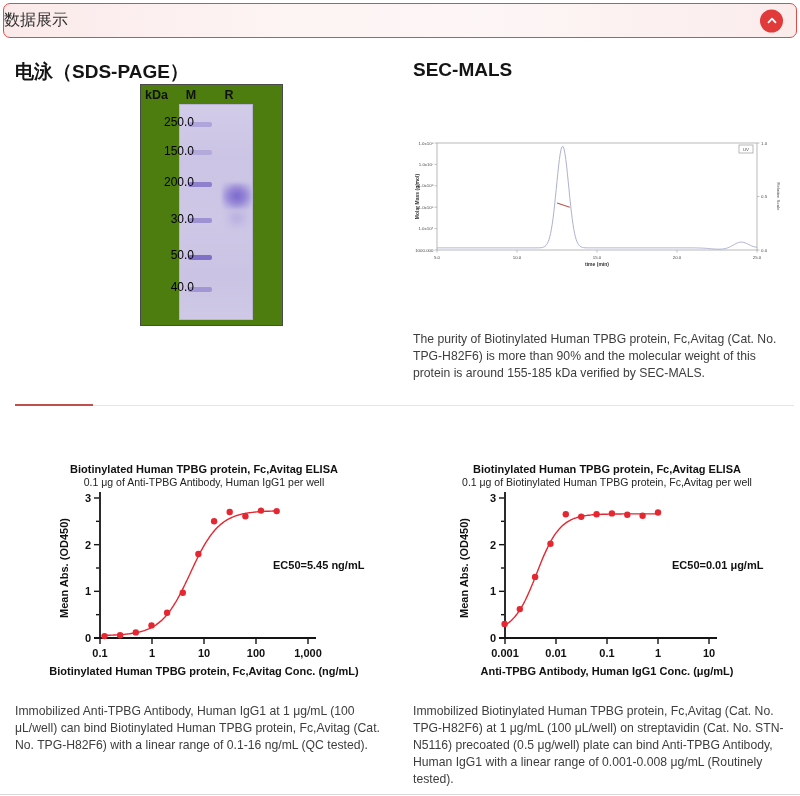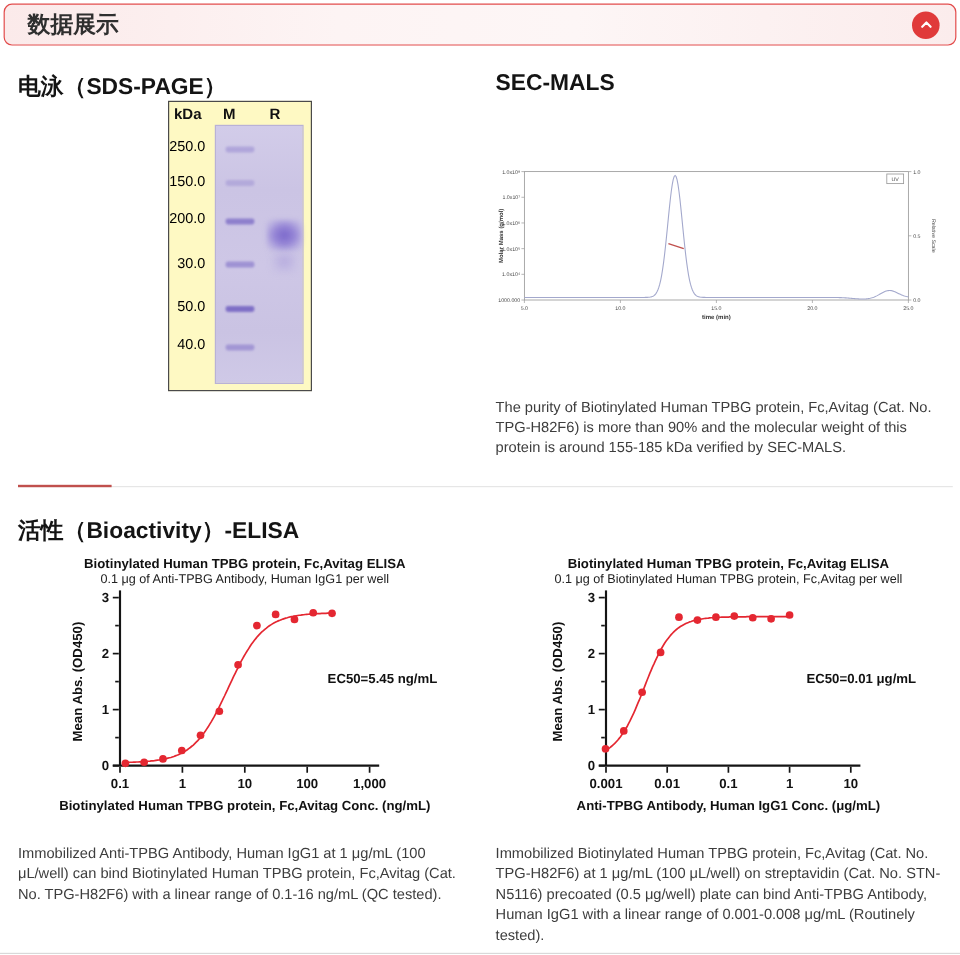--- a/index.html
+++ b/index.html
@@ -10,33 +10,33 @@
   }
   .page { position:relative; width:800px; height:796px; background:#fff; }
 
   
   .header-bar {
     position:absolute; left:3px; top:3px; width:794px; height:35px;
     border:1.5px solid #e24a4a; border-radius:7px;
     background:linear-gradient(90deg,#fbeaea 0%,#fdf4f4 35%,#fdf6f6 60%,#fbecec 100%);
     display:flex; align-items:center; cursor:pointer;
   }
-  .header-title { font-size:19px; font-weight:700; color:#2f2f2f; margin-left:19px; }
+  .header-title { font-size:16px; font-weight:400; color:#2f2f2f; }
   .collapse-btn {
     position:absolute; right:13px; top:50%; transform:translateY(-50%);
     width:23px; height:23px; border-radius:50%; background:#e03a3a; border:none;
     display:flex; align-items:center; justify-content:center; cursor:pointer; padding:0;
   }
 
   h3.sec-title { position:absolute; font-size:19px; font-weight:700; color:#141414; }
 
   
   .gel-box {
-    position:absolute; left:140px; top:84px; width:120px; height:242px;
-    background:#fef9c3; border:1px solid #4a4a4a;
+    position:absolute; left:140px; top:84px; width:143px; height:242px;
+    background:#4d7c0f; border:1px solid #4a4a4a;
   }
   .gel-head { position:absolute; font-size:12.5px; font-weight:700; color:#111; text-align:center; }
   .gel-strip {
     position:absolute; left:38px; top:19px; width:74px; height:216px;
     background:linear-gradient(180deg,#d2cce9 0%,#cbc4e4 25%,#cec7e6 55%,#cac3e3 80%,#cfc9e7 100%);
     border:1px solid #b9b2d6;
   }
   .gel-mlabel {
     position:absolute; width:34px; right:88px; text-align:right;
     font-size:12px; font-weight:400; color:#000;
@@ -164,21 +164,20 @@
       <text x="333" y="14.8" text-anchor="middle" class="stext">UV</text>
       <path d="M24.00 111.86L24.80 111.86L25.60 111.86L26.40 111.86L27.20 111.86L28.00 111.86L28.80 111.86L29.60 111.86L30.40 111.86L31.20 111.86L32.00 111.86L32.80 111.86L33.60 111.86L34.40 111.86L35.20 111.86L36.00 111.86L36.80 111.86L37.60 111.86L38.40 111.86L39.20 111.86L40.00 111.86L40.80 111.86L41.60 111.86L42.40 111.86L43.20 111.86L44.00 111.86L44.80 111.86L45.60 111.86L46.40 111.86L47.20 111.86L48.00 111.86L48.80 111.86L49.60 111.86L50.40 111.86L51.20 111.86L52.00 111.86L52.80 111.86L53.60 111.86L54.40 111.86L55.20 111.86L56.00 111.86L56.80 111.86L57.60 111.86L58.40 111.86L59.20 111.86L60.00 111.86L60.80 111.86L61.60 111.86L62.40 111.86L63.20 111.86L64.00 111.86L64.80 111.86L65.60 111.86L66.40 111.86L67.20 111.86L68.00 111.86L68.80 111.86L69.60 111.86L70.40 111.86L71.20 111.86L72.00 111.86L72.80 111.86L73.60 111.86L74.40 111.86L75.20 111.86L76.00 111.86L76.80 111.86L77.60 111.86L78.40 111.86L79.20 111.86L80.00 111.86L80.80 111.86L81.60 111.86L82.40 111.86L83.20 111.86L84.00 111.86L84.80 111.86L85.60 111.86L86.40 111.86L87.20 111.86L88.00 111.86L88.80 111.86L89.60 111.86L90.40 111.86L91.20 111.86L92.00 111.86L92.80 111.86L93.60 111.86L94.40 111.86L95.20 111.86L96.00 111.86L96.80 111.86L97.60 111.86L98.40 111.86L99.20 111.86L100.00 111.86L100.80 111.86L101.60 111.86L102.40 111.86L103.20 111.86L104.00 111.86L104.80 111.86L105.60 111.86L106.40 111.86L107.20 111.86L108.00 111.86L108.80 111.86L109.60 111.86L110.40 111.86L111.20 111.86L112.00 111.86L112.80 111.86L113.60 111.86L114.40 111.86L115.20 111.86L116.00 111.86L116.80 111.86L117.60 111.86L118.40 111.86L119.20 111.86L120.00 111.86L120.80 111.86L121.60 111.86L122.40 111.86L123.20 111.85L124.00 111.85L124.80 111.84L125.60 111.82L126.40 111.79L127.20 111.75L128.00 111.68L128.80 111.57L129.60 111.41L130.40 111.17L131.20 110.82L132.00 110.32L132.80 109.63L133.60 108.67L134.40 107.39L135.20 105.71L136.00 103.53L136.80 100.78L137.60 97.36L138.40 93.23L139.20 88.32L140.00 82.64L140.80 76.20L141.60 69.09L142.40 61.44L143.20 53.45L144.00 45.35L144.80 37.43L145.60 29.99L146.40 23.36L147.20 17.83L148.00 13.67L148.80 11.09L149.60 10.21L150.40 11.09L151.20 13.67L152.00 17.83L152.80 23.36L153.60 29.99L154.40 37.43L155.20 45.35L156.00 53.45L156.80 61.44L157.60 69.09L158.40 76.20L159.20 82.64L160.00 88.32L160.80 93.23L161.60 97.36L162.40 100.78L163.20 103.53L164.00 105.71L164.80 107.39L165.60 108.67L166.40 109.63L167.20 110.32L168.00 110.82L168.80 111.17L169.60 111.41L170.40 111.57L171.20 111.68L172.00 111.75L172.80 111.79L173.60 111.82L174.40 111.84L175.20 111.85L176.00 111.85L176.80 111.86L177.60 111.86L178.40 111.86L179.20 111.86L180.00 111.86L180.80 111.86L181.60 111.86L182.40 111.86L183.20 111.86L184.00 111.86L184.80 111.86L185.60 111.86L186.40 111.86L187.20 111.86L188.00 111.86L188.80 111.86L189.60 111.86L190.40 111.86L191.20 111.86L192.00 111.86L192.80 111.86L193.60 111.86L194.40 111.86L195.20 111.86L196.00 111.86L196.80 111.86L197.60 111.86L198.40 111.86L199.20 111.86L200.00 111.86L200.80 111.86L201.60 111.86L202.40 111.86L203.20 111.86L204.00 111.86L204.80 111.86L205.60 111.86L206.40 111.86L207.20 111.86L208.00 111.86L208.80 111.86L209.60 111.86L210.40 111.86L211.20 111.86L212.00 111.86L212.80 111.86L213.60 111.86L214.40 111.86L215.20 111.86L216.00 111.86L216.80 111.86L217.60 111.86L218.40 111.86L219.20 111.86L220.00 111.86L220.80 111.86L221.60 111.86L222.40 111.86L223.20 111.86L224.00 111.86L224.80 111.86L225.60 111.86L226.40 111.86L227.20 111.86L228.00 111.86L228.80 111.86L229.60 111.86L230.40 111.86L231.20 111.86L232.00 111.86L232.80 111.86L233.60 111.86L234.40 111.86L235.20 111.86L236.00 111.86L236.80 111.86L237.60 111.86L238.40 111.86L239.20 111.86L240.00 111.86L240.80 111.86L241.60 111.86L242.40 111.86L243.20 111.86L244.00 111.86L244.80 111.86L245.60 111.86L246.40 111.86L247.20 111.86L248.00 111.86L248.80 111.86L249.60 111.86L250.40 111.86L251.20 111.86L252.00 111.86L252.80 111.86L253.60 111.86L254.40 111.86L255.20 111.86L256.00 111.86L256.80 111.86L257.60 111.86L258.40 111.86L259.20 111.86L260.00 111.86L260.80 111.86L261.60 111.86L262.40 111.86L263.20 111.86L264.00 111.86L264.80 111.86L265.60 111.86L266.40 111.86L267.20 111.86L268.00 111.86L268.80 111.86L269.60 111.86L270.40 111.86L271.20 111.86L272.00 111.86L272.80 111.86L273.60 111.86L274.40 111.86L275.20 111.87L276.00 111.87L276.80 111.87L277.60 111.87L278.40 111.88L279.20 111.88L280.00 111.89L280.80 111.89L281.60 111.90L282.40 111.91L283.20 111.92L284.00 111.94L284.80 111.95L285.60 111.97L286.40 111.99L287.20 112.02L288.00 112.05L288.80 112.08L289.60 112.12L290.40 112.16L291.20 112.21L292.00 112.26L292.80 112.31L293.60 112.37L294.40 112.43L295.20 112.50L296.00 112.56L296.80 112.63L297.60 112.70L298.40 112.77L299.20 112.84L300.00 112.91L300.80 112.97L301.60 113.03L302.40 113.08L303.20 113.12L304.00 113.15L304.80 113.18L305.60 113.19L306.40 113.18L307.20 113.16L308.00 113.12L308.80 113.06L309.60 112.98L310.40 112.88L311.20 112.75L312.00 112.59L312.80 112.40L313.60 112.18L314.40 111.92L315.20 111.63L316.00 111.31L316.80 110.95L317.60 110.56L318.40 110.14L319.20 109.71L320.00 109.26L320.80 108.80L321.60 108.35L322.40 107.91L323.20 107.49L324.00 107.12L324.80 106.79L325.60 106.51L326.40 106.31L327.20 106.17L328.00 106.11L328.80 106.12L329.60 106.21L330.40 106.37L331.20 106.59L332.00 106.87L332.80 107.19L333.60 107.54L334.40 107.92L335.20 108.31L336.00 108.70L336.80 109.08L337.60 109.45L338.40 109.79L339.20 110.11L340.00 110.40L340.80 110.65L341.60 110.87L342.40 111.07L343.20 111.23L344.00 111.36" class="suv" stroke="#a3a8cc"></path>
       <line x1="144" y1="66.92" x2="156.8" y2="71.19999999999999" class="smass"></line>
     </svg>
 
   <p class="caption" style="left:413px;top:331px;width:377px;">The purity of Biotinylated Human TPBG protein, Fc,Avitag (Cat. No. TPG-H82F6) is more than 90% and the molecular weight of this protein is around 155-185 kDa verified by SEC-MALS.</p>
 
   <div class="divider-gray"></div>
   <div class="divider-red"></div>
 
-  <h3 class="sec-title" style="left:15px;top:429px;">活性（Bioactivity）-ELISA</h3>
 
   <svg id="elisaL" style="left:57px;top:458px;" width="350" height="235" viewBox="0 0 350 235">
       <text x="147" y="15" text-anchor="middle" class="ct">Biotinylated Human TPBG protein, Fc,Avitag ELISA</text>
       <text x="147" y="28" text-anchor="middle" class="cs">0.1 μg of Anti-TPBG Antibody, Human IgG1 per well</text>
       <path d="M37 180H259" class="ax"></path>
       <path d="M43 180V34" class="ax"></path>
       <line x1="43" y1="181" x2="43" y2="186" class="ax2"></line>
       <text x="43" y="199" text-anchor="middle" class="tk">0.1</text>
       <line x1="95" y1="181" x2="95" y2="186" class="ax2"></line>
       <text x="95" y="199" text-anchor="middle" class="tk">1</text>

